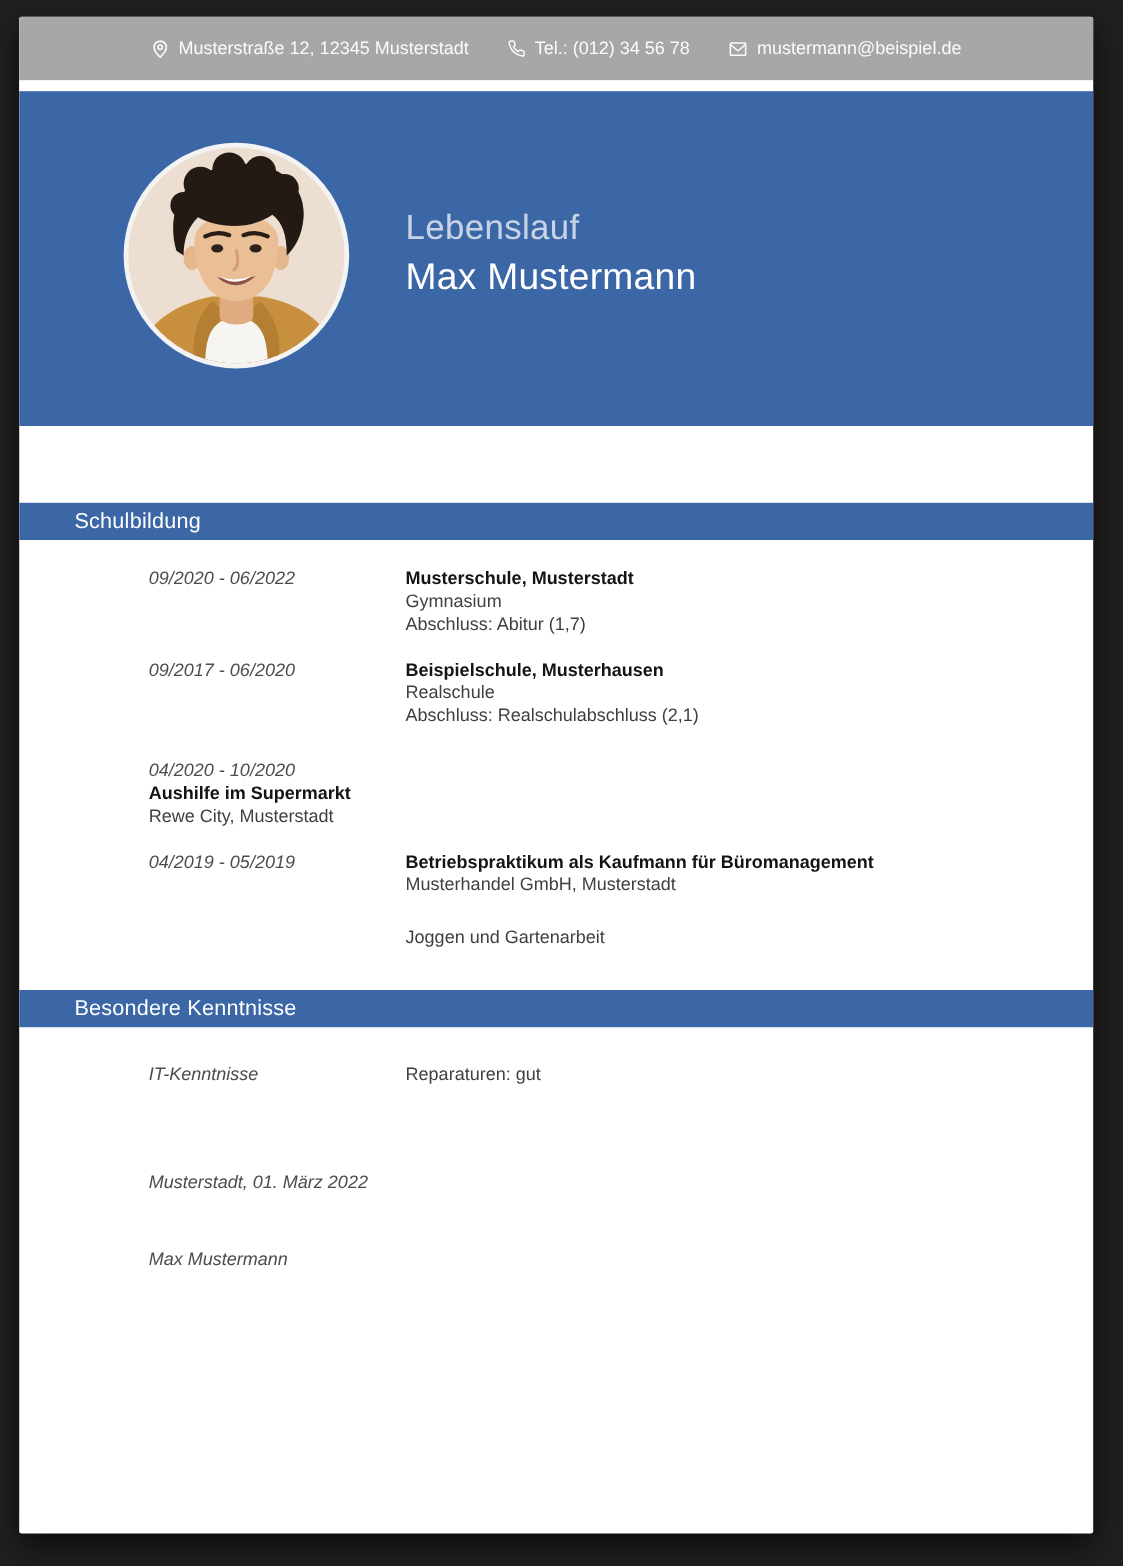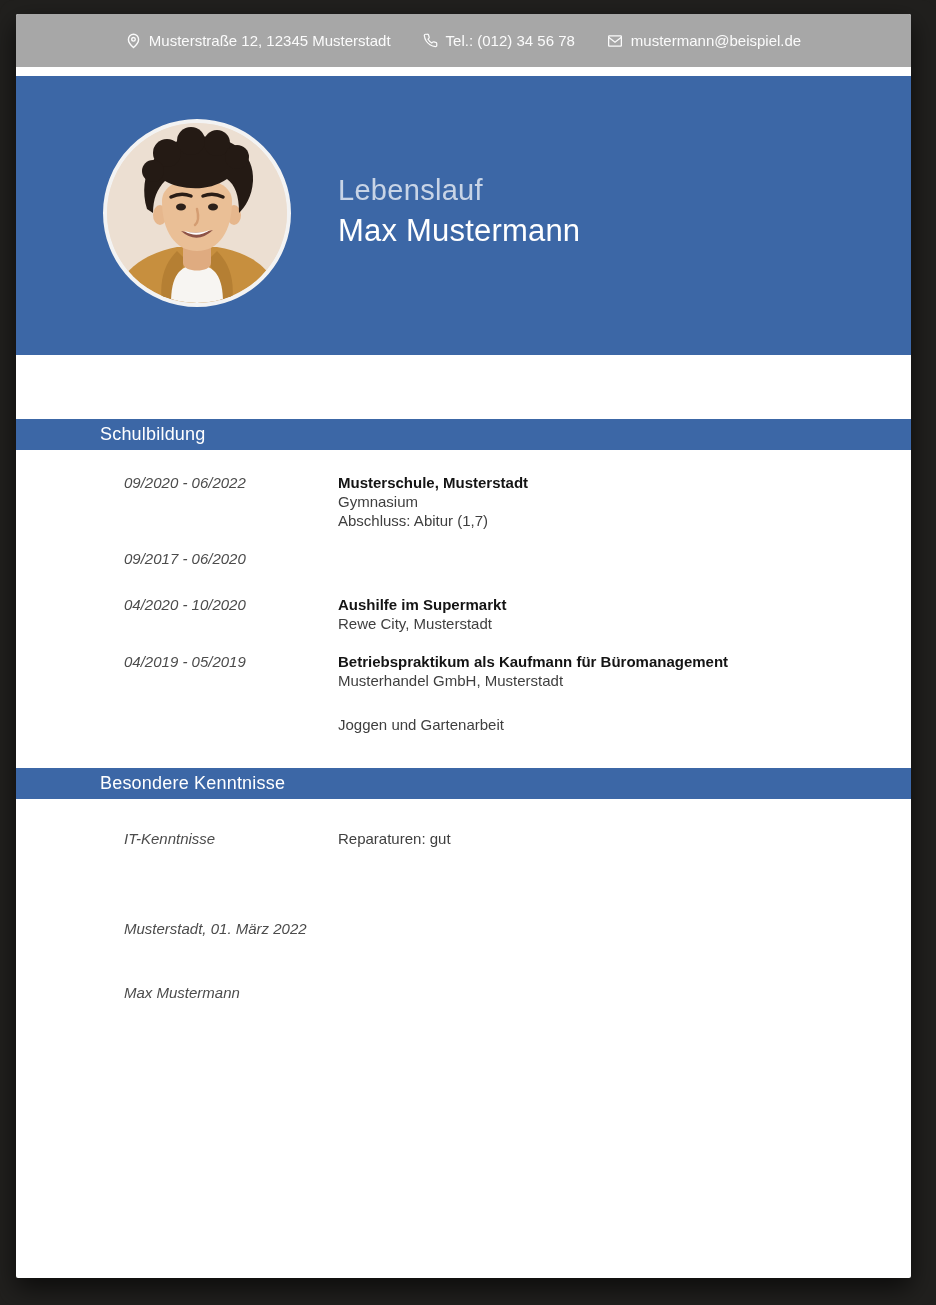--- a/index.html
+++ b/index.html
@@ -39,32 +39,32 @@
     font-size:29px;line-height:40px;color:rgba(255,255,255,0.72);
     font-weight:400;letter-spacing:.3px;
   }
   .hero-name{
     font-size:31px;line-height:42px;color:#ffffff;font-weight:500;letter-spacing:.2px;
   }
   
   .section-bar{
     height:31px;background:#3c67a6;color:#ffffff;
     display:flex;align-items:center;
-    padding-left:84px;font-size:18px;letter-spacing:.2px;
+    padding-left:46px;font-size:18px;letter-spacing:.2px;
   }
   .mt-hero{margin-top:64px;}
   .mt-bar2{margin-top:31px;}
   .mt-bar3{margin-top:33px;}
   .mt-bar4{margin-top:34px;}
   
   .row{display:flex;padding-left:108px;padding-right:40px;font-size:15px;line-height:19px;}
   .col-left{width:214px;flex:none;color:#4c4c4c;font-style:italic;}
   .col-right{color:#3f3f3f;}
   .entry-title{font-weight:700;color:#141414;}
-  .mt-23{margin-top:23px;} .mt-19{margin-top:19px;} .mt-27{margin-top:27px;}
+  .mt-23{margin-top:23px;} .mt-19{margin-top:19px;} .mt-27{margin-top:27px;flex-direction:column;}
   .mt-25{margin-top:25px;} .mt-30{margin-top:30px;} .mt-71{margin-top:71px;}
   .mt-45{margin-top:45px;}
 </style>
 </head>
 <body>
 
 <div class="canvas-frame">
   <div class="page">
 
     <div class="contact-bar">
@@ -154,20 +154,25 @@
     <div class="row mt-23">
       <div class="col-left">09/2020 - 06/2022</div>
       <div class="col-right">
         <div class="entry-title">Musterschule, Musterstadt</div>
         <div>Gymnasium</div>
         <div>Abschluss: Abitur (1,7)</div>
       </div>
     </div>
     <div class="row mt-19">
       <div class="col-left">09/2017 - 06/2020</div>
+      <div class="col-right">
+        <div class="entry-title">Beispielschule, Musterhausen</div>
+        <div>Realschule</div>
+        <div>Abschluss: Realschulabschluss (2,1)</div>
+      </div>
     </div>
 
     <div class="row mt-27">
       <div class="col-left">04/2020 - 10/2020</div>
       <div class="col-right">
         <div class="entry-title">Aushilfe im Supermarkt</div>
         <div>Rewe City, Musterstadt</div>
       </div>
     </div>
     <div class="row mt-19">

